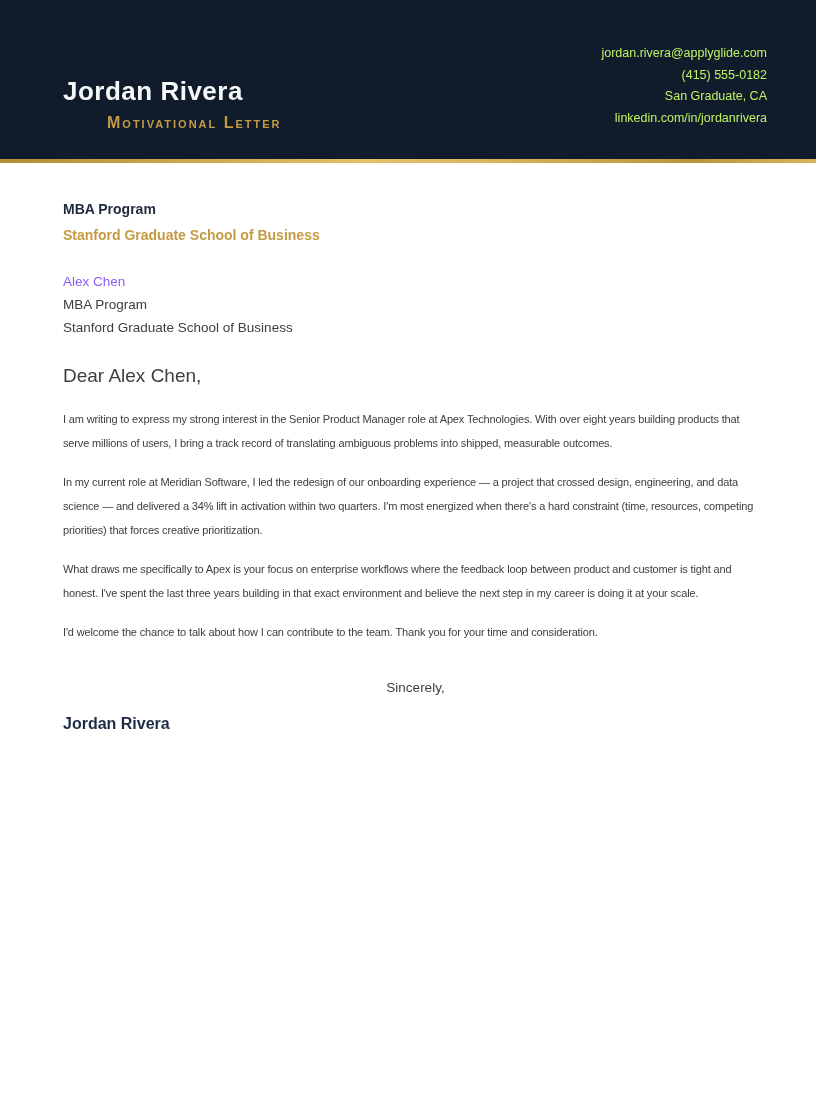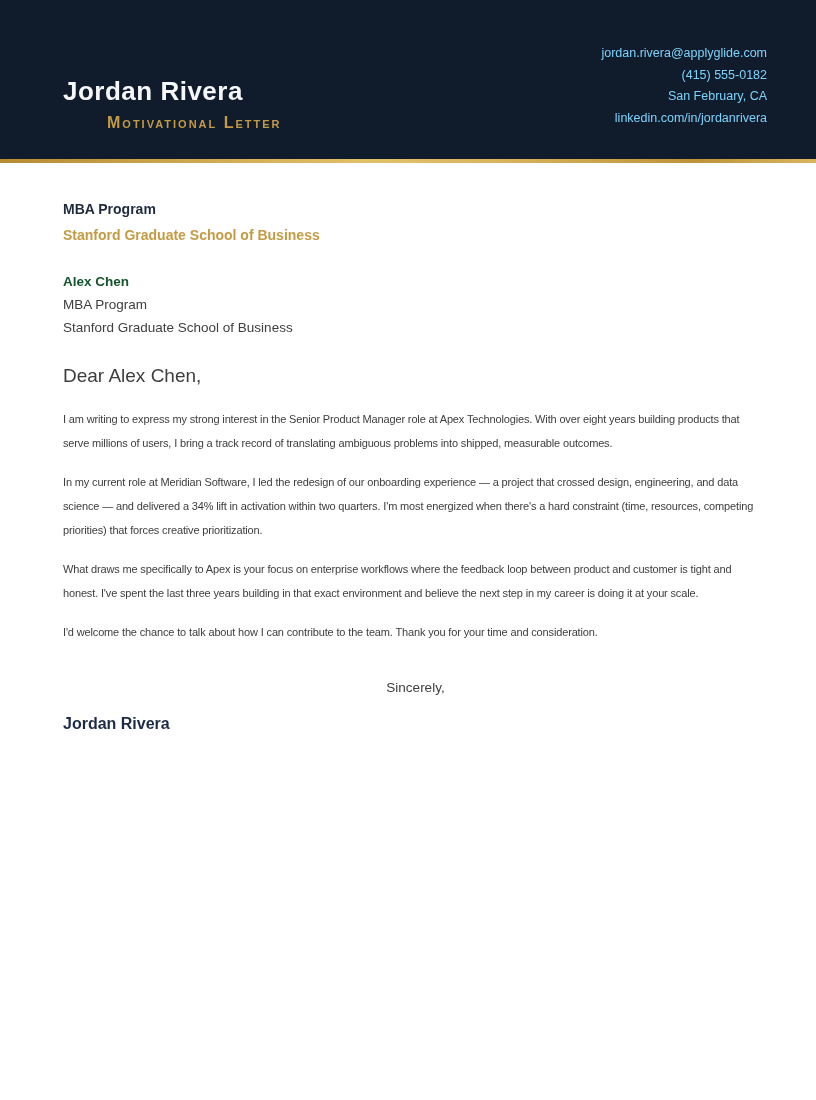--- a/index.html
+++ b/index.html
@@ -43,21 +43,21 @@
     font-variant: small-caps;
     letter-spacing: 2px;
     color: #c49b43;
     margin-left: 44px;
   }
   .header-right {
     padding-top: 43px;
     text-align: right;
     font-size: 12.5px;
     line-height: 21.5px;
-    color: #7dd3fc;
+    color: #bef264;
   }
   .gold-divider {
     height: 4px;
     background: linear-gradient(90deg, #b68c33 0%, #e2c068 45%, #d9b55e 60%, #bd9338 85%, #d9b55e 100%);
   }
   
   .letter {
     box-sizing: border-box;
     padding: 38px 48px 0 63px;
   }
@@ -81,22 +81,22 @@
   .recipient {
     margin-top: 27px;
   }
   .recipient p {
     margin: 0;
     font-size: 13.5px;
     line-height: 23px;
     color: #3e3e3e;
   }
   .recipient .recipient-name {
-    font-weight: 700;
-    color: #14532d;
+    font-weight: 400;
+    color: #8b5cf6;
   }
   .salutation {
     margin: 25px 0 0;
     font-size: 19px;
     color: #3e3e3e;
     line-height: 24px;
   }
   .paragraphs p {
     font-size: 11px;
     line-height: 24px;
@@ -127,21 +127,21 @@
 <body>
 
 <div class="header">
   <div class="header-left">
     <div class="name">Jordan Rivera</div>
     <div class="subtitle">Motivational Letter</div>
   </div>
   <div class="header-right">
     <div>jordan.rivera@applyglide.com</div>
     <div>(415) 555-0182</div>
-    <div>San February, CA</div>
+    <div>San Graduate, CA</div>
     <div>linkedin.com/in/jordanrivera</div>
   </div>
 </div>
 <div class="gold-divider"></div>
 
 <div class="letter">
 
   <div class="recipient-heading">
     <p class="program">MBA Program</p>
     <p class="school">Stanford Graduate School of Business</p>

